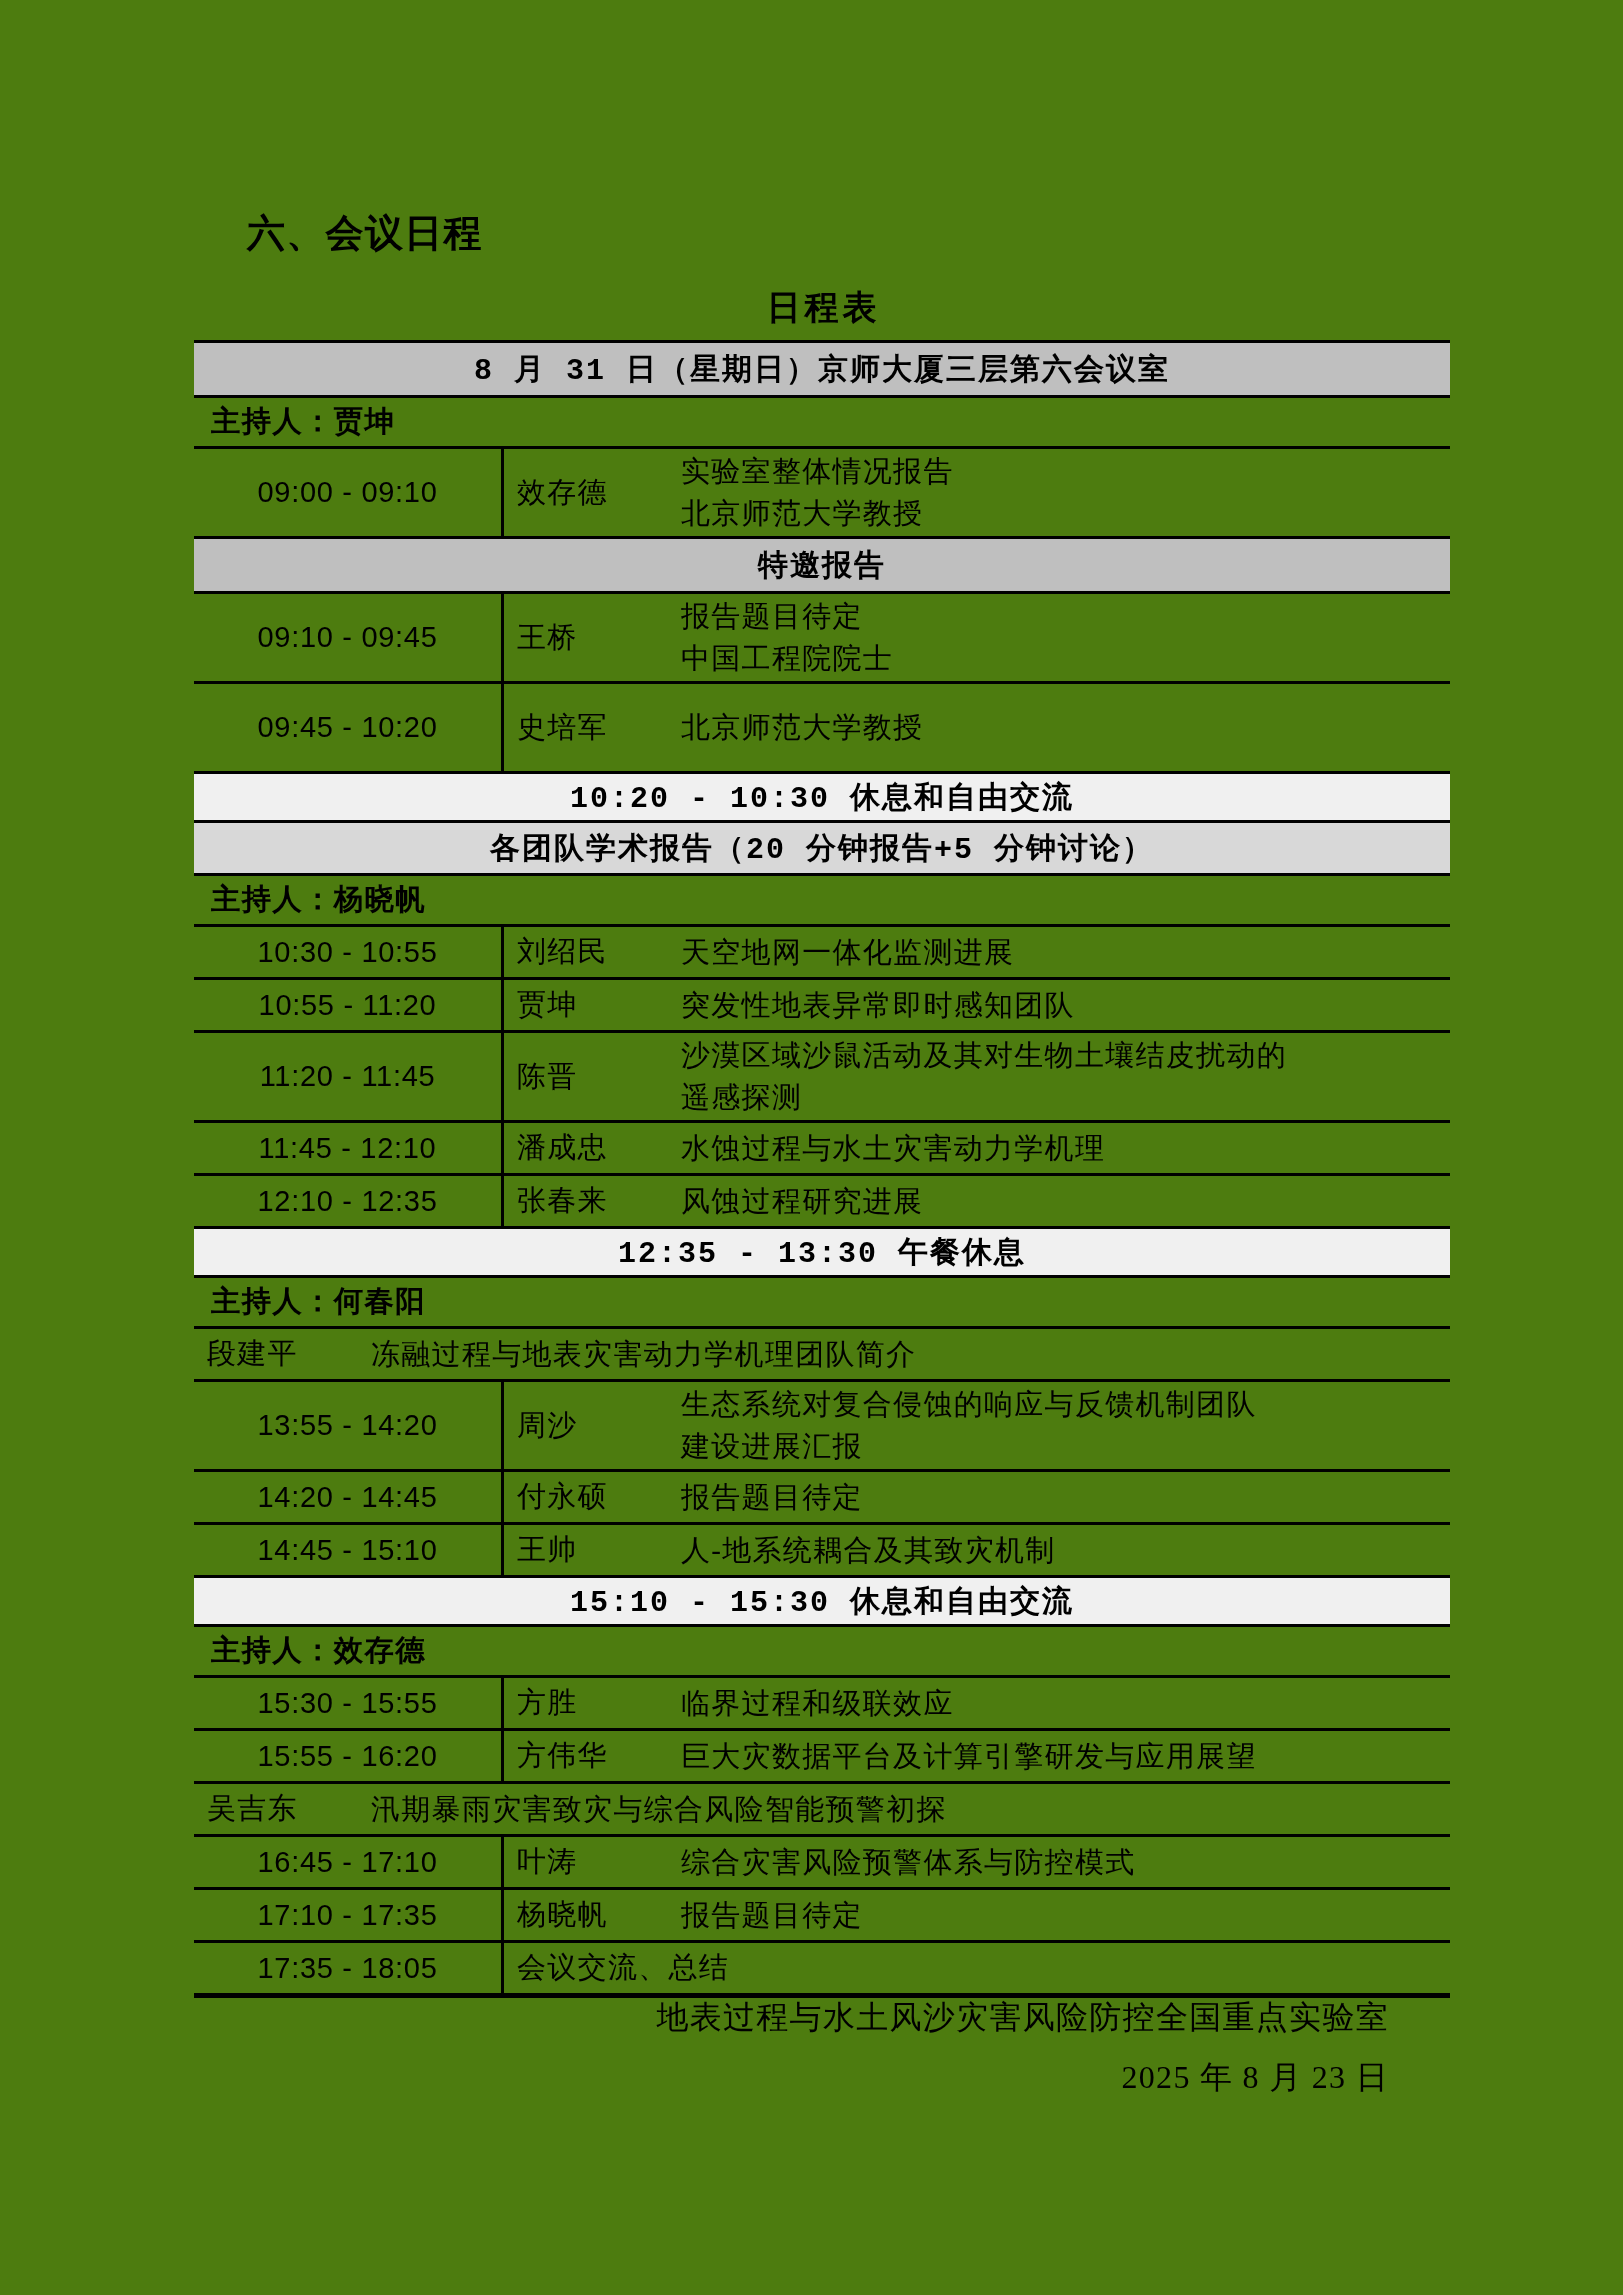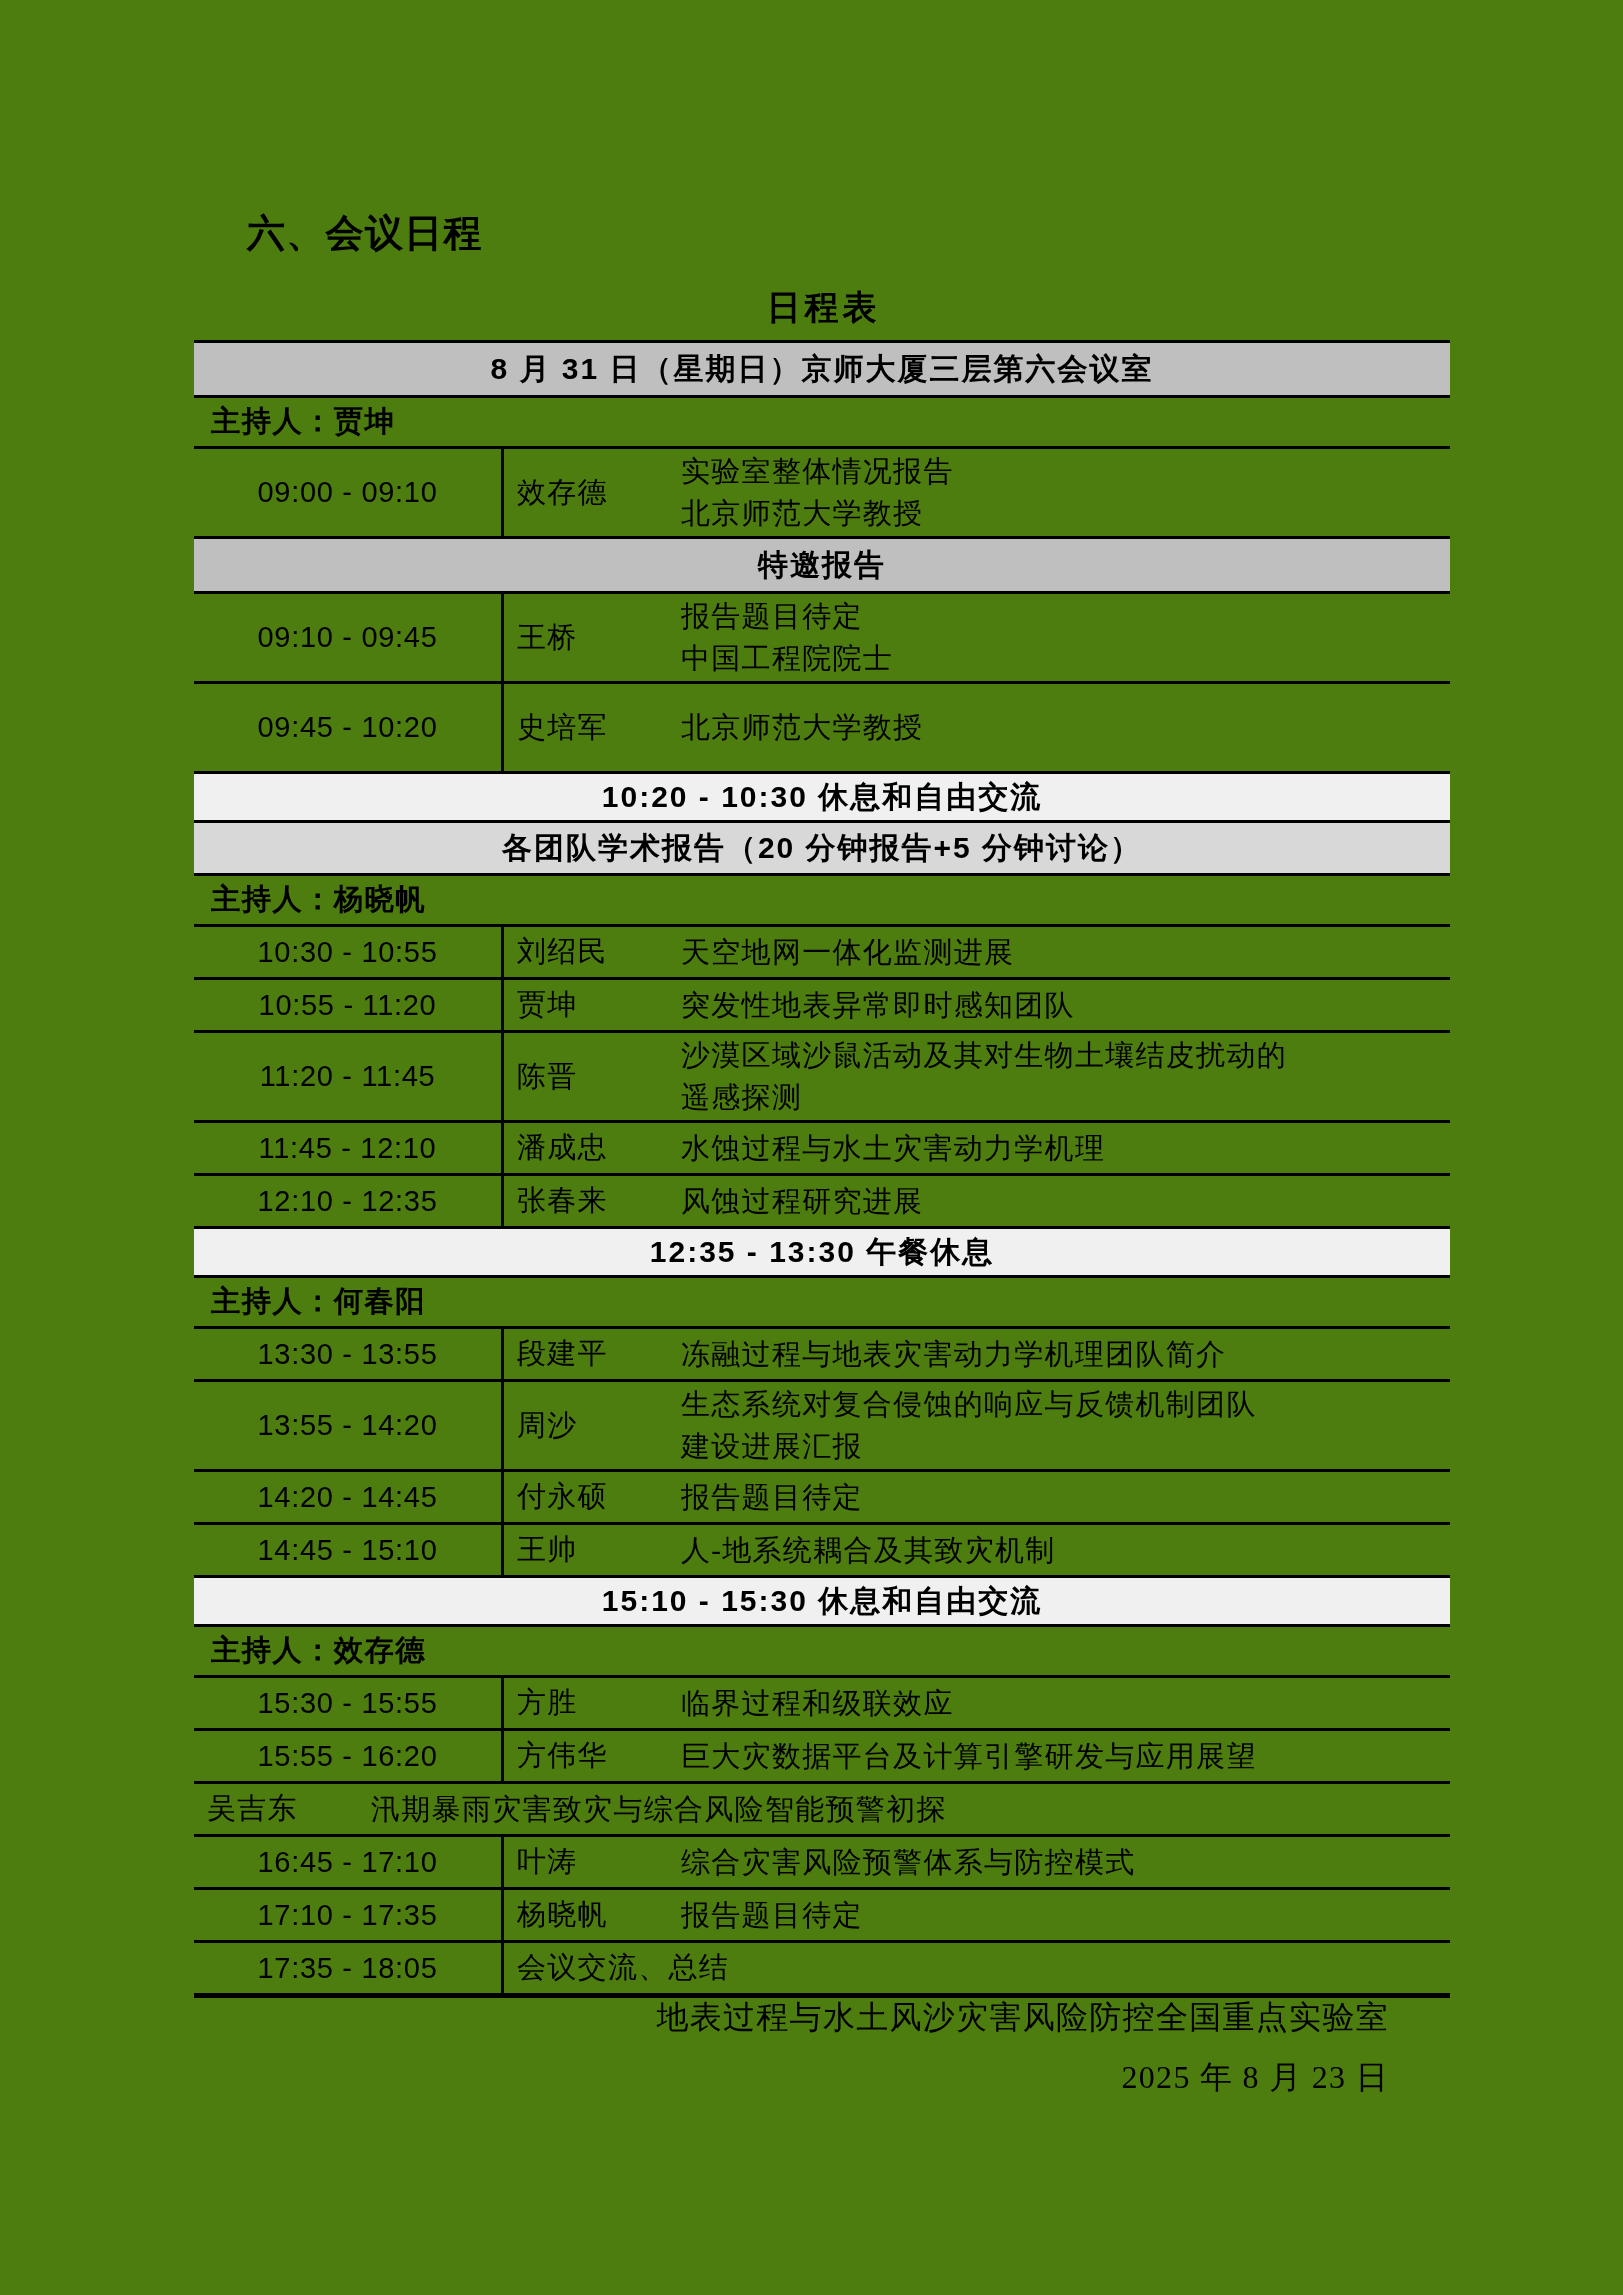--- a/index.html
+++ b/index.html
@@ -23,21 +23,21 @@
   .schedule{
     position:absolute;left:194px;top:340px;width:1256px;
     border-bottom:5.9px solid #000;
     box-sizing:border-box;
   }
   .row{border-top:3.3px solid #000;box-sizing:content-box;}
   .row.band{
     display:flex;align-items:center;justify-content:center;
     font-weight:bold;font-size:30px;letter-spacing:2px;
   }
-  .row.band .num{font-family:Liberation Sans, sans-serif;}
+  .row.band .num{font-family:Liberation Mono, monospace;}
   .band.dark{background:#bfbfbf;height:52px;}
   .band.medium{background:#d8d8d8;height:50px;}
   .band.light{background:#f0f0f0;height:46px;}
   .row.host{
     display:flex;align-items:center;
     height:48px;padding-left:17px;
     font-weight:bold;font-size:29.4px;letter-spacing:1.3px;
   }
   .row.session{display:flex;align-items:stretch;}
   .session.s1{height:50px;}
@@ -188,23 +188,20 @@
           </div>
         </div>
       </div>
       <div class="row band light">
         <div class="num">12:35 - 13:30 午餐休息</div>
       </div>
       <div class="row host">
         <div class="">主持人：何春阳</div>
       </div>
       <div class="row session s1">
-        <div class="time">
-          <div class="">13:30 - 13:55</div>
-        </div>
         <div class="body">
           <div class="speaker">段建平</div>
           <div class="titles">
             <div class="title-line">冻融过程与地表灾害动力学机理团队简介</div>
           </div>
         </div>
       </div>
       <div class="row session s2">
         <div class="time">
           <div class="">13:55 - 14:20</div>

